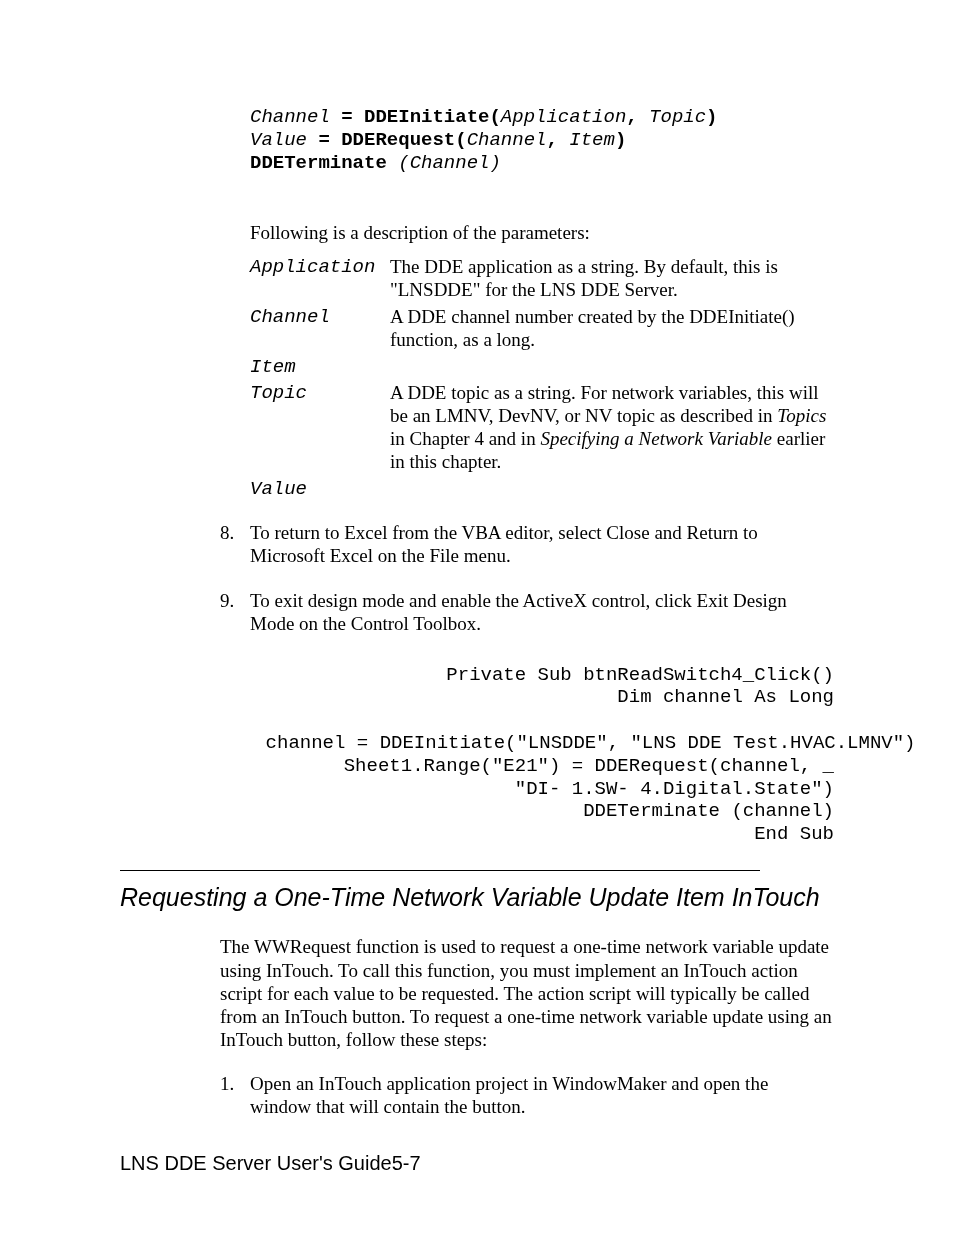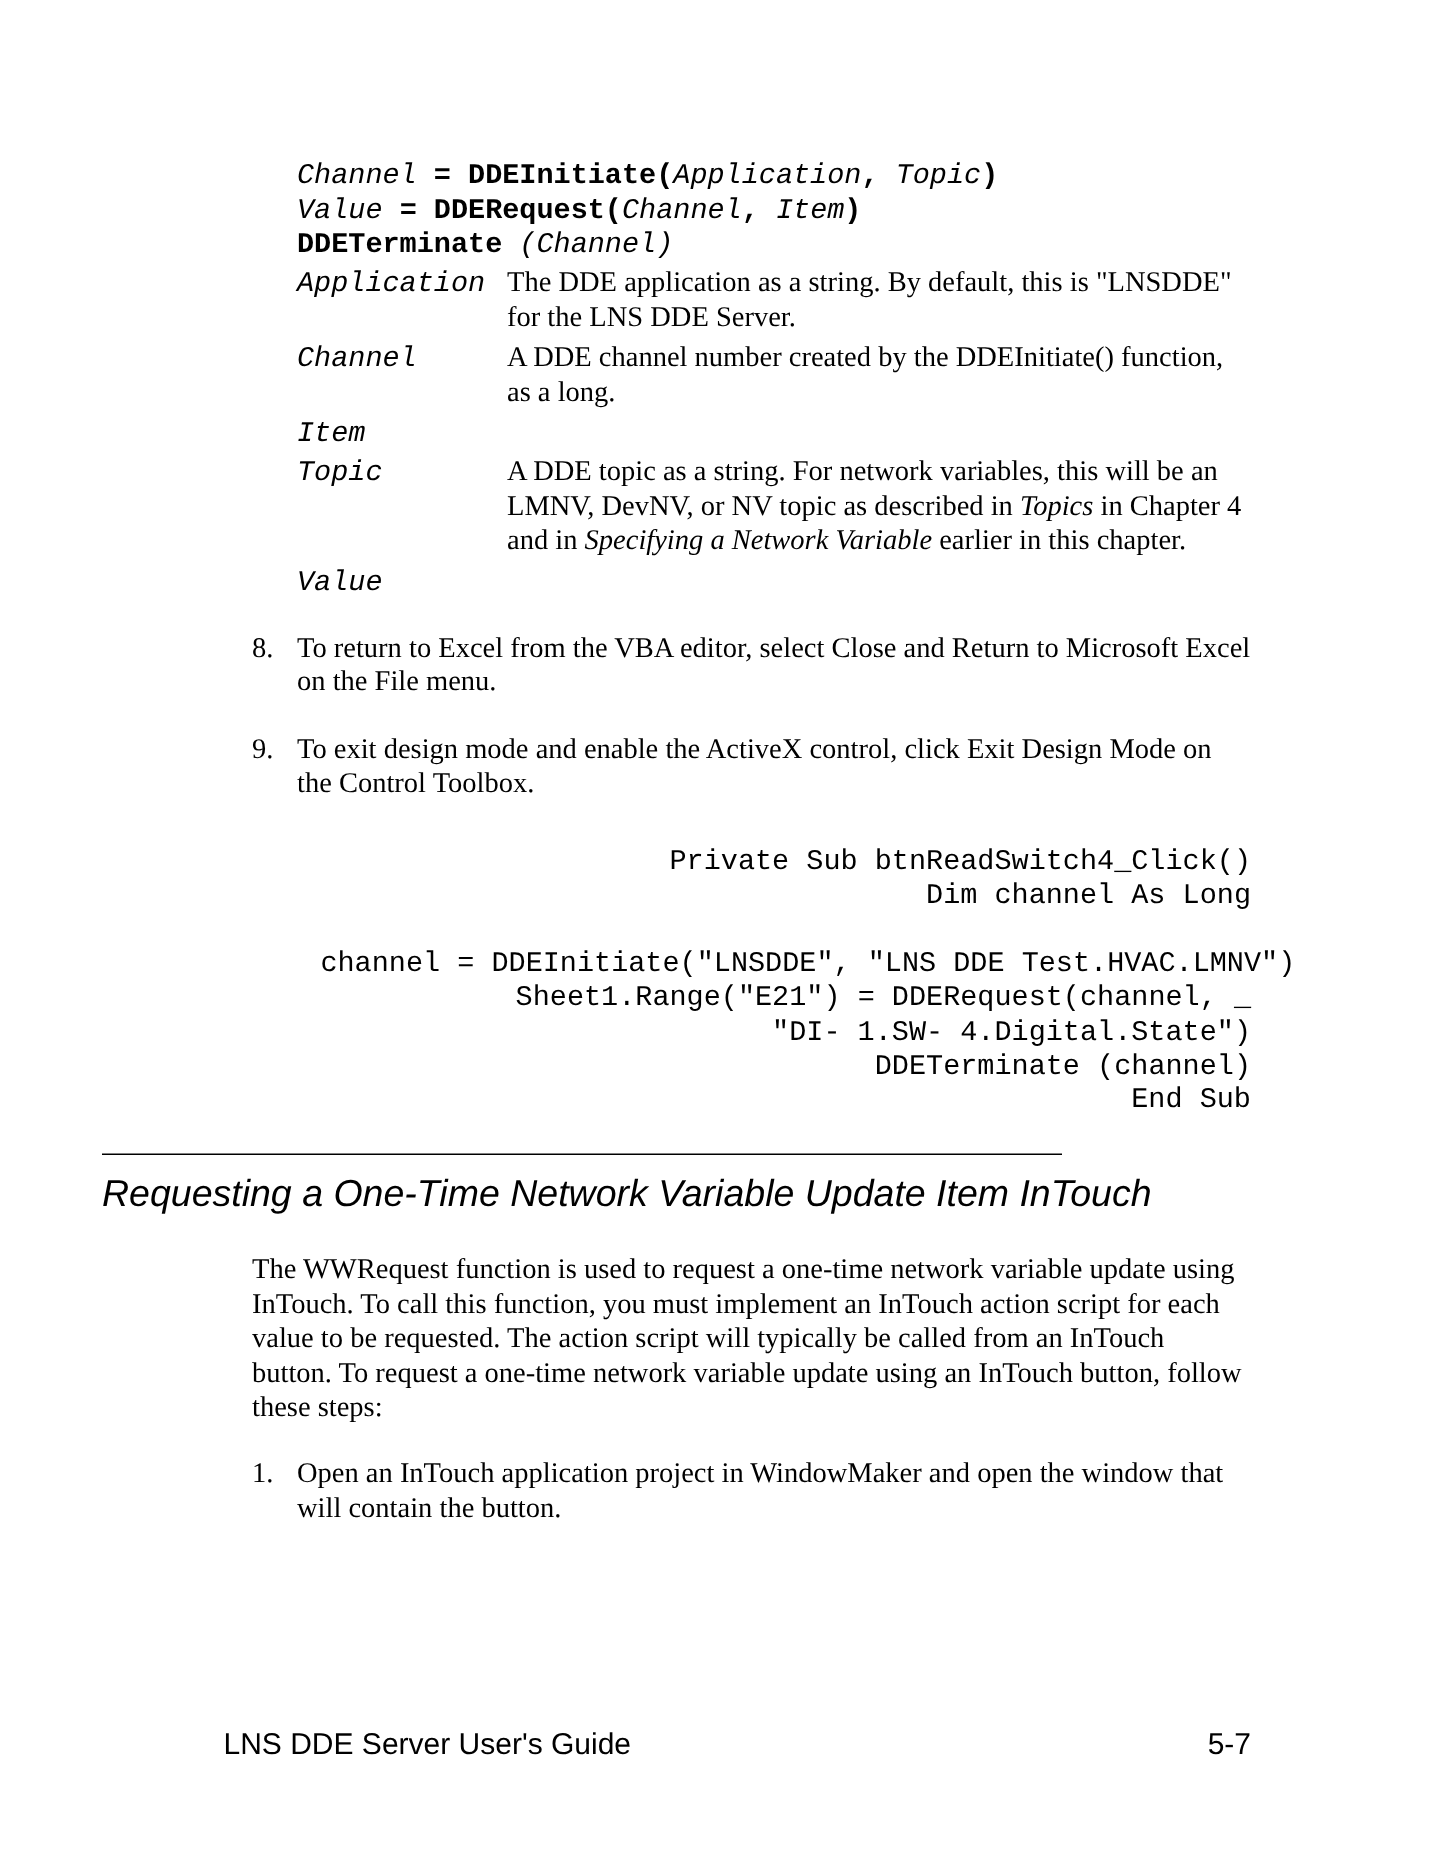--- a/index.html
+++ b/index.html
@@ -9,21 +9,21 @@
     height: 1235px;
     background: #ffffff;
     font-family: "Times New Roman", Times, serif;
     color: #000;
   }
   .page {
     position: relative;
     width: 954px;
     height: 1235px;
     box-sizing: border-box;
-    padding: 106px 120px 0 68px;
+    padding: 106px 120px 0 120px;
   }
   .code-block {
     font-family: "Courier New", Courier, monospace;
     font-size: 19px;
     line-height: 1.2;
     margin-left: 130px;
     white-space: pre;
   }
   .code-block .bold { font-weight: bold; }
   .code-block .ital { font-style: italic; }
@@ -95,35 +95,35 @@
     font-size: 19px;
     line-height: 1.22;
     margin: 22px 0 0 100px;
   }
   .footer {
     position: absolute;
     left: 120px;
     right: 120px;
     bottom: 60px;
     display: flex;
-    justify-content: space-between;
+    justify-content: flex-start;
     font-family: "Century Gothic", "Futura", Arial, sans-serif;
     font-size: 20px;
-    margin-left: 29px;
   }
 </style>
 </head>
 <body>
 
 <div class="page">
 
   <div class="code-block"><span class="ital">Channel</span><span class="bold"> = DDEInitiate(</span><span class="ital">Application</span><span class="bold">, </span><span class="ital">Topic</span><span class="bold">)</span>
 <span class="ital">Value</span><span class="bold"> = DDERequest(</span><span class="ital">Channel</span><span class="bold">, </span><span class="ital">Item</span><span class="bold">)</span>
 <span class="bold">DDETerminate </span><span class="ital">(</span><span class="ital">Channel)</span></div>
 
+  <div class="intro">Following is a description of the parameters:</div>
 
   <div class="param-table">
     <div class="param-row">
       <div class="param-name">Application</div>
       <div class="param-desc">The DDE application as a string.  By default, this is "LNSDDE" for the LNS DDE Server.</div>
     </div>
     <div class="param-row">
       <div class="param-name">Channel</div>
       <div class="param-desc">A DDE channel number created by the DDEInitiate() function, as a long.</div>
     </div>

